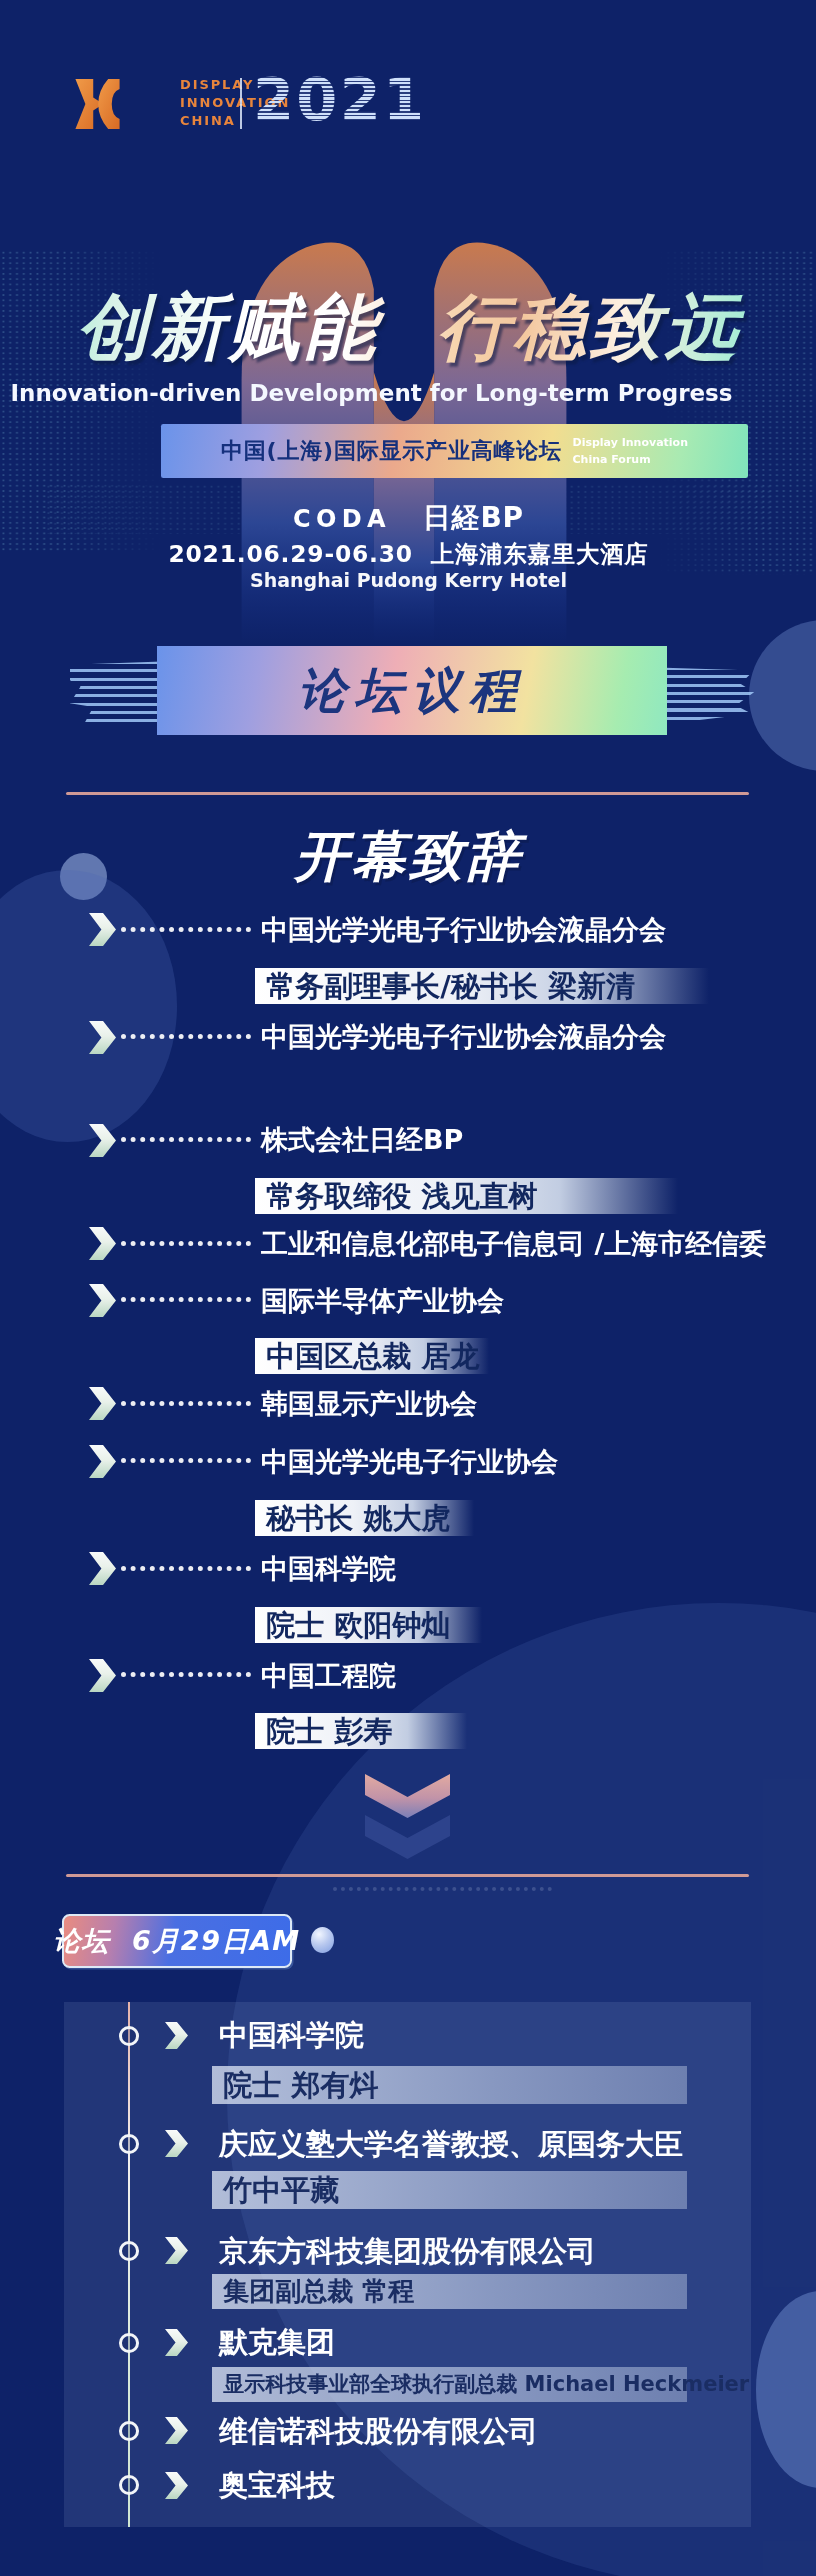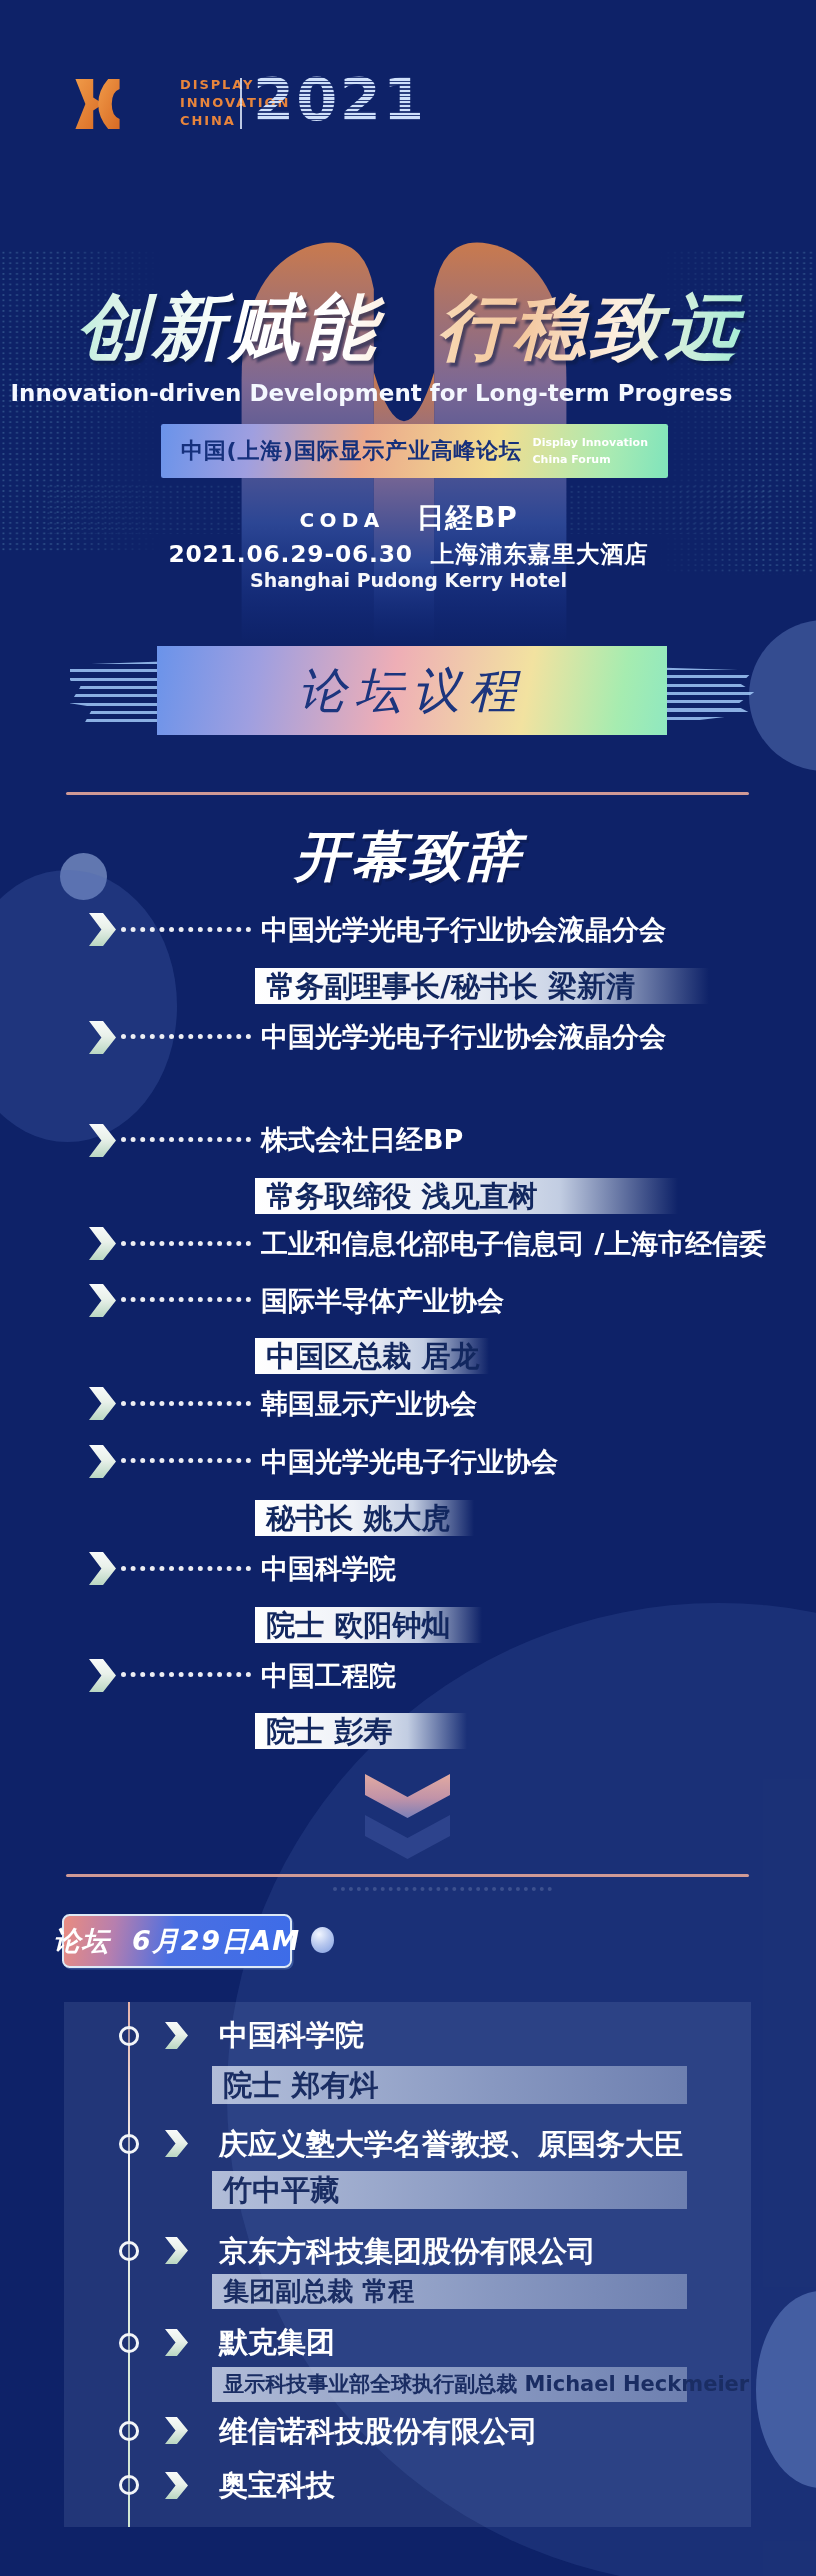--- a/index.html
+++ b/index.html
@@ -39,42 +39,42 @@
   .main-title{
     left:0;top:286px;width:817px;text-align:center;
     font-size:72px;line-height:83px;font-weight:900;font-style:italic;letter-spacing:3.8px;
     background:linear-gradient(94deg,#79e4c2 0%,#d9f2e8 14%,#ffffff 30%,#ffffff 42%,#f6d3ad 56%,#f3c79e 64%,#fdf0e2 76%,#a9ecd6 90%,#7ce0c0 100%);
     -webkit-background-clip:text;background-clip:text;color:transparent;
     filter:drop-shadow(3.8px 4.5px 0.8px rgba(10,25,70,0.55));
     white-space:pre;
   }
   .subtitle-en{left:0;top:380px;width:743px;text-align:center;color:#f5f8ff;font-size:23px;font-weight:700;}
   .hero-banner{
-    left:161px;top:424px;width:507px;height:54px;border-radius:2.3px;
+    left:161px;top:424px;width:587px;height:54px;border-radius:2.3px;
     background:linear-gradient(100deg,#6a93ea 0%,#9f9fe0 18%,#eba98c 40%,#f2dd90 66%,#a9eab2 88%,#7fe4bc 100%);
     display:flex;align-items:center;justify-content:center;gap:10.6px;
   }
   .hero-banner .cn{color:#15307c;font-size:22px;font-weight:800;letter-spacing:0.8px;white-space:nowrap;}
   .hero-banner .en{color:#ffffff;font-size:11px;line-height:17.4px;font-weight:700;white-space:nowrap;}
   .logo-row{left:0;top:499px;width:817px;display:flex;justify-content:center;align-items:baseline;gap:32px;color:#fff;}
-  .logo-coda{font-size:20px;font-weight:800;letter-spacing:5.3px;}
+  .logo-coda{font-size:24px;font-weight:800;letter-spacing:5.3px;}
   .logo-nikkei{font-size:28px;font-weight:800;letter-spacing:0.8px;}
   .date-row{left:0;top:538px;width:817px;text-align:center;color:#ffffff;font-size:23.4px;font-weight:700;letter-spacing:0.8px;white-space:pre;}
   .venue-row{left:0;top:569px;width:817px;text-align:center;color:rgba(255,255,255,0.96);font-size:19px;font-weight:700;}
 
   
   .streaks{position:absolute;background:repeating-linear-gradient(180deg,rgba(160,200,248,0.85) 0 3px,rgba(0,0,0,0) 3px 8.3px);}
   .streaks-l{left:70px;top:661px;width:106px;height:64px;clip-path:polygon(0 6%,100% 0,100% 100%,14% 96%,22% 72%,0 66%,10% 40%,0 30%);}
   .streaks-r{left:641px;top:667px;width:113px;height:60px;clip-path:polygon(0 0,100% 6%,88% 28%,100% 42%,84% 64%,98% 78%,0 100%);}
   .agenda-banner{
     left:157px;top:646px;width:510px;height:89px;
     background:linear-gradient(100deg,#6a93ea 0%,#9f9fe0 20%,#eeaeb6 46%,#f2e2a0 72%,#a6ecb0 90%,#8fe8c0 100%);
     display:flex;align-items:center;justify-content:center;
   }
-  .agenda-banner .label{color:#1c357e;font-size:48px;font-weight:400;font-style:italic;letter-spacing:9px;}
+  .agenda-banner .label{color:#1c357e;font-size:48px;font-weight:700;font-style:italic;letter-spacing:9px;}
 
   .divider{position:absolute;left:66px;width:683px;height:3px;background:#cf9a96;border-radius:1.5px;}
 
   .opening-title{left:0;top:821px;width:817px;text-align:center;color:#ffffff;font-size:54px;font-weight:900;font-style:italic;letter-spacing:3px;text-shadow:2.3px 3px 0 rgba(10,25,70,0.45);}
 
   
   .chev{position:absolute;background:linear-gradient(180deg,#f8fafa 0%,#e9f1ea 45%,#b9d6c2 100%);
     clip-path:polygon(0 0,52% 0,100% 50%,52% 100%,0 100%,46% 50%);}
   .op-chev{left:89px;width:27px;height:33px;}
   .op-dots{position:absolute;left:121px;width:130px;height:0;border-top:5.3px dotted rgba(255,255,255,0.92);}

